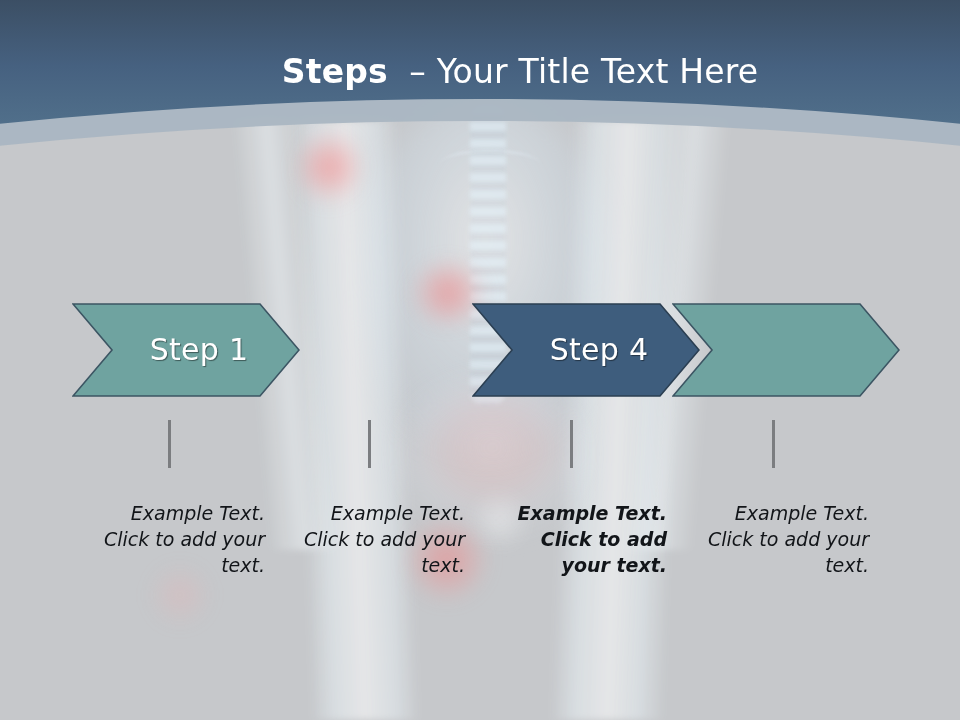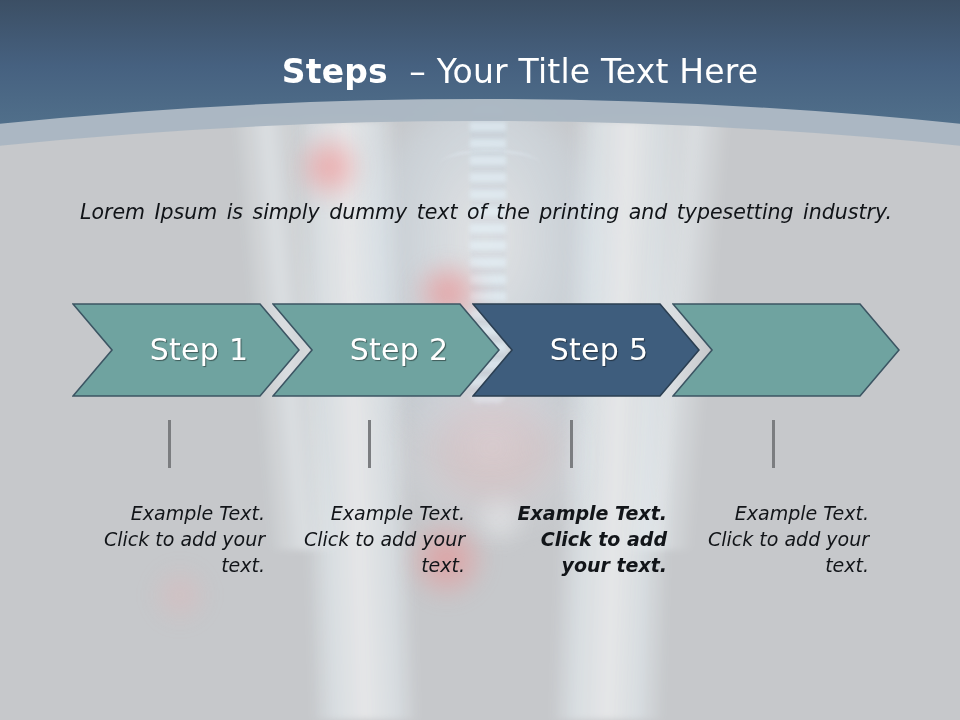--- a/index.html
+++ b/index.html
@@ -157,43 +157,36 @@
       </defs>
 
       <path d="M-40,-10 L1000,-10 L1000,150 Q480,92 -40,150 Z" fill="#aab6c2" opacity="0.95"></path>
 
       <path d="M-40,-10 L1000,-10 L1000,128 Q480,70 -40,128 Z" fill="url(#hdrGrad)"></path>
     </svg>
 
     <div class="title"><b>Steps</b><span class="rest">  – Your Title Text Here</span></div>
   </div>
 
-  <div class="bodytext">Lorem Ipsum is simply dummy text of the printing and typesetting industry.</div>
 
   <div class="steps">
 
     <div class="chev" style="left:72px;width:228px;">
       <svg width="228" height="94" viewBox="0 0 228 94">
         <path d="M1,1 L188,1 L227,47 L188,93 L1,93 L40,47 Z" fill="#6fa3a0" stroke="#3c5563" stroke-width="1.6"></path>
       </svg>
       <span class="lbl">Step 1</span>
     </div>
 
-    <div class="chev" style="left:272px;width:228px;">
-      <svg width="228" height="94" viewBox="0 0 228 94">
-        <path d="M1,1 L188,1 L227,47 L188,93 L1,93 L40,47 Z" fill="#6fa3a0" stroke="#3c5563" stroke-width="1.6"></path>
-      </svg>
-      <span class="lbl">Step 2</span>
-    </div>
 
     <div class="chev" style="left:472px;width:228px;">
       <svg width="228" height="94" viewBox="0 0 228 94">
         <path d="M1,1 L188,1 L227,47 L188,93 L1,93 L40,47 Z" fill="#3e5d7d" stroke="#2b3f52" stroke-width="1.6"></path>
       </svg>
-      <span class="lbl">Step 5</span>
+      <span class="lbl">Step 4</span>
     </div>
 
     <div class="chev" style="left:672px;width:228px;">
       <svg width="228" height="94" viewBox="0 0 228 94">
         <path d="M1,1 L188,1 L227,47 L188,93 L1,93 L40,47 Z" fill="#6fa3a0" stroke="#3c5563" stroke-width="1.6"></path>
       </svg>
     </div>
   </div>
 
   <div class="tick" style="left:168px;"></div>

